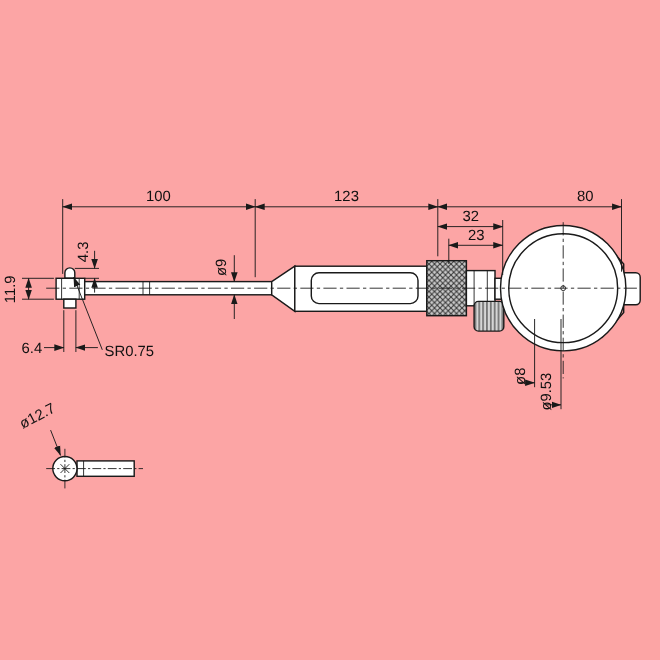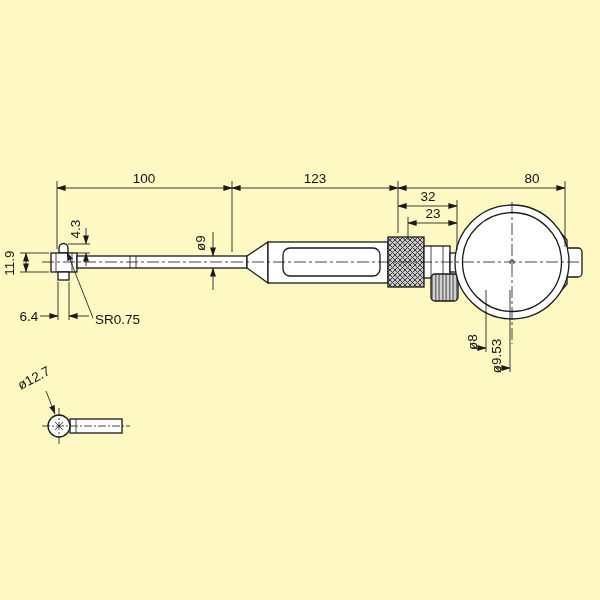--- a/index.html
+++ b/index.html
@@ -1,16 +1,16 @@
 <!DOCTYPE html>
 <html><head>
 <meta charset="utf-8">
 <style>
   html,body{margin:0;padding:0;background:#ffffff;}
-  .stage{position:relative;width:600px;height:600px;background:#fef9c3;overflow:hidden;
+  .stage{position:relative;width:600px;height:600px;background:#fca5a5;overflow:hidden;
          font-family:"Liberation Sans", sans-serif;}
   svg{display:block;}
   .obj{stroke:#1a1a1a;stroke-width:1.3;fill:none;stroke-linejoin:miter;stroke-linecap:butt;}
   .objf{stroke:#1a1a1a;stroke-width:1.3;fill:#ffffff;stroke-linejoin:miter;}
   .thin{stroke:#1a1a1a;stroke-width:0.8;fill:none;}
   .dim{stroke:#1a1a1a;stroke-width:0.85;fill:none;}
   .cl{stroke:#1a1a1a;stroke-width:0.8;fill:none;stroke-dasharray:12 3 3 3;}
   .cls{stroke:#1a1a1a;stroke-width:0.8;fill:none;stroke-dasharray:8 2 2 2;}
   .dimtext{font-size:13.5px;fill:#111111;}
 </style>

